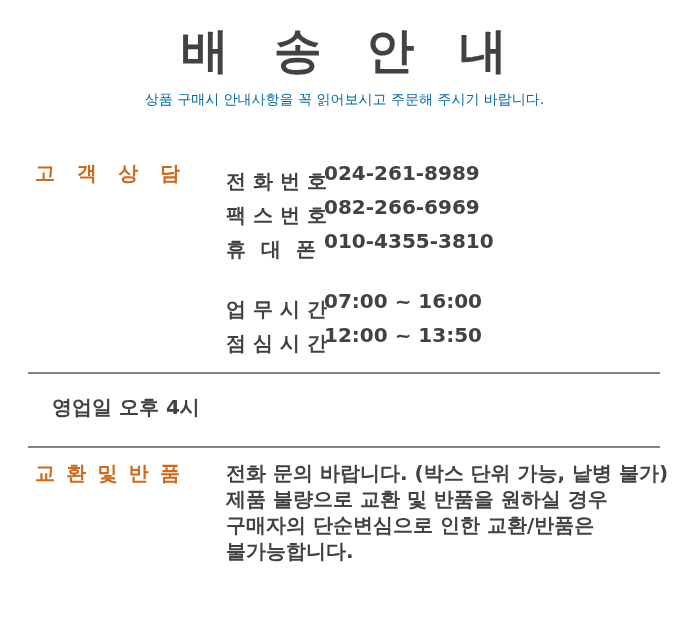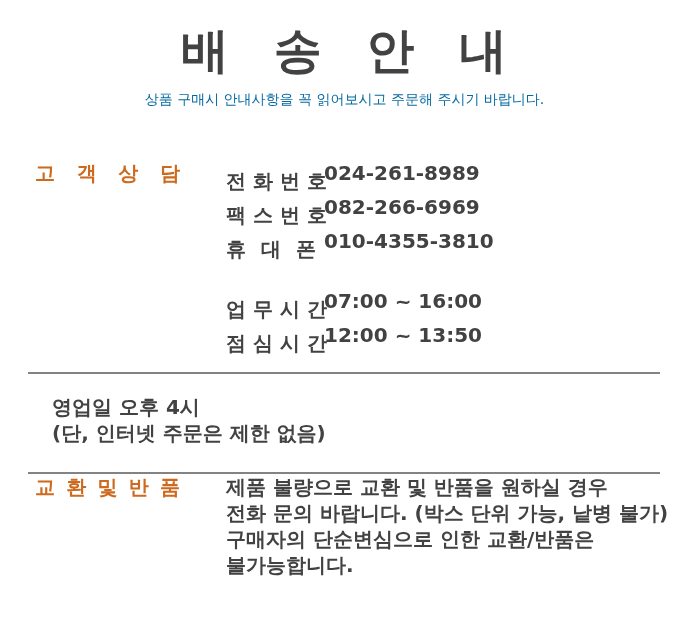--- a/index.html
+++ b/index.html
@@ -37,21 +37,21 @@
     color: #0369a1;
   }
   .section {
     display: flex;
     align-items: flex-start;
     padding-left: 35px;
     gap: 29px;
   }
   .section-cs      { margin-top: 52px; }
   .section-deadline{ margin-top: 20px; }
-  .section-return  { margin-top: 0; }
+  .section-return  { margin-top: 12px; }
   .section-label {
     flex: 0 0 145px;
     width: 145px;
     font-size: 20px;
     font-weight: bold;
     line-height: 26px;
     color: #cd6a1e;
     text-align: justify;
     text-align-last: justify;
     white-space: nowrap;
@@ -114,29 +114,28 @@
         <span class="row-label">점 심 시 간</span><span class="row-value">12:00 ~ 13:50</span>
       </div>
     </div>
   </div>
 
   <div class="divider divider-1"></div>
 
   <div class="section section-deadline">
     <div class="section-content">
       <div class="content-line">영업일 오후 4시</div>
-      <div class="content-line">(단, 인터넷 주문은 제한 없음)</div>
     </div>
   </div>
 
   <div class="divider divider-2"></div>
 
   <div class="section section-return">
     <div class="section-label">교 환 및 반 품</div>
     <div class="section-content">
+      <div class="content-line">전화 문의 바랍니다. (박스 단위 가능, 낱병 불가)</div>
       <div class="content-line">제품 불량으로 교환 및 반품을 원하실 경우</div>
-      <div class="content-line">전화 문의 바랍니다. (박스 단위 가능, 낱병 불가)</div>
       <div class="content-line">구매자의 단순변심으로 인한 교환/반품은</div>
       <div class="content-line">불가능합니다.</div>
     </div>
   </div>
 
 </div>
 
 </body></html>

